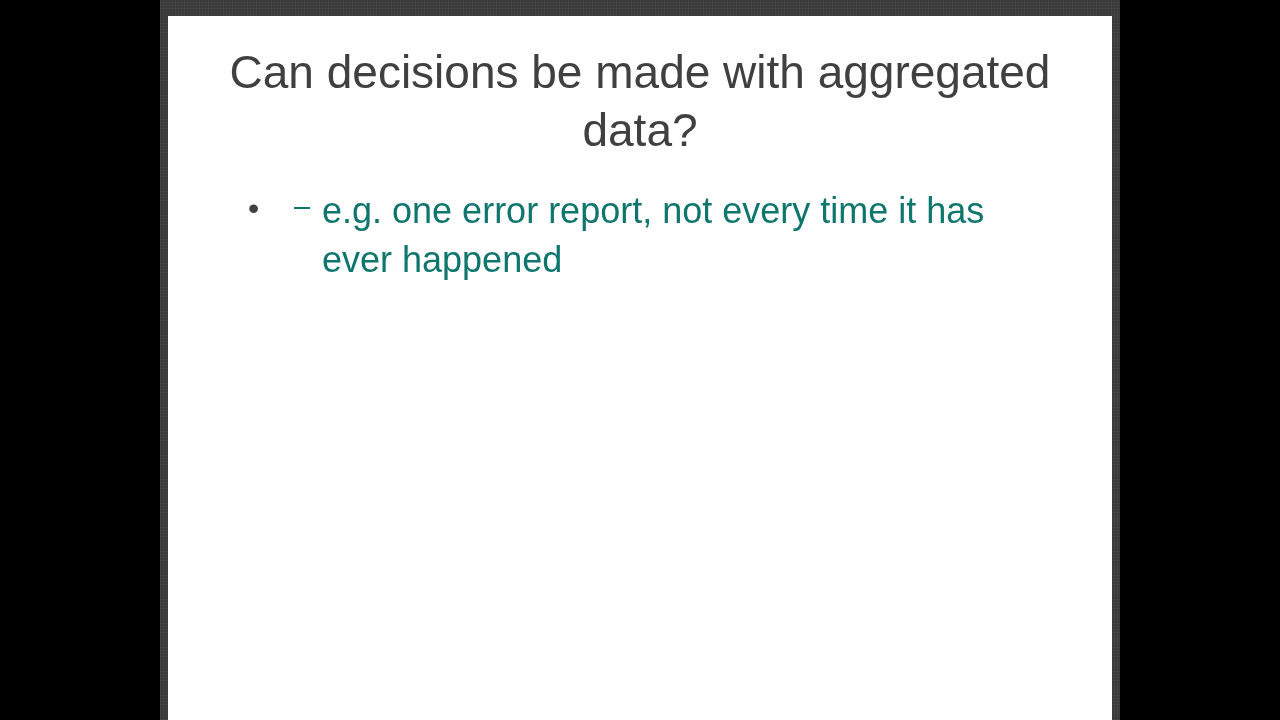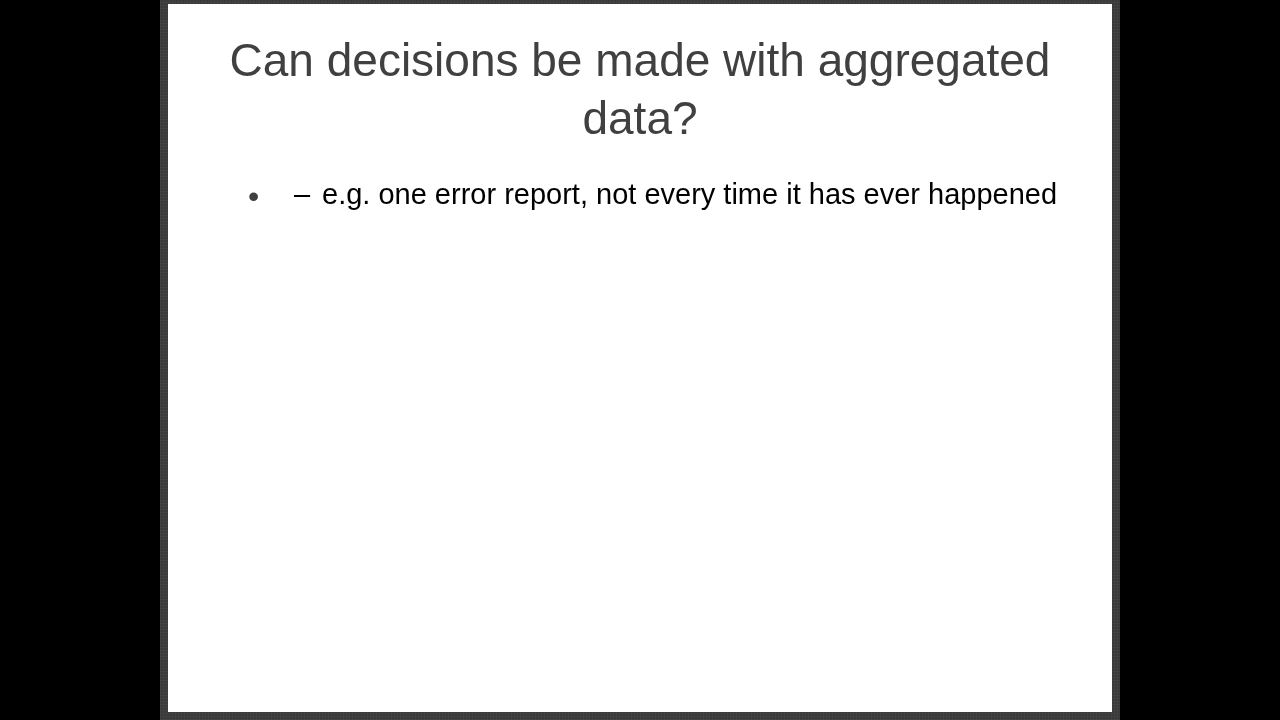--- a/index.html
+++ b/index.html
@@ -20,21 +20,21 @@
     .outer-frame {
       width: 960px;
       height: 720px;
       background: #3a3a3a;
       background-image:
         repeating-linear-gradient(0deg, rgba(255,255,255,0.03) 0px, rgba(255,255,255,0.03) 1px, transparent 1px, transparent 3px),
         repeating-linear-gradient(90deg, rgba(255,255,255,0.03) 0px, rgba(255,255,255,0.03) 1px, transparent 1px, transparent 3px);
       display: flex;
       align-items: flex-start;
       justify-content: center;
-      padding-top: 4px;
+      padding-top: 16px;
     }
     .slide {
       width: 944px;
       height: 708px;
       background: #ffffff;
       padding: 28px 50px 20px 50px;
       color: #3b3b3b;
     }
     .slide-title {
       font-size: 46px;
@@ -63,24 +63,24 @@
       top: 0;
       font-size: 32px;
     }
     .sub-list {
       list-style: none;
       padding-left: 18px;
       margin-top: 20px;
     }
     .sub-item {
       position: relative;
-      font-size: 29px;
+      font-size: 36px;
       line-height: 1.35;
       padding-left: 28px;
-      color: #000000;
+      color: #0f766e;
     }
     .sub-item::before {
       content: "–";
       position: absolute;
       left: 0;
       top: 0;
       font-size: 29px;
     }
   </style>
 </head>

